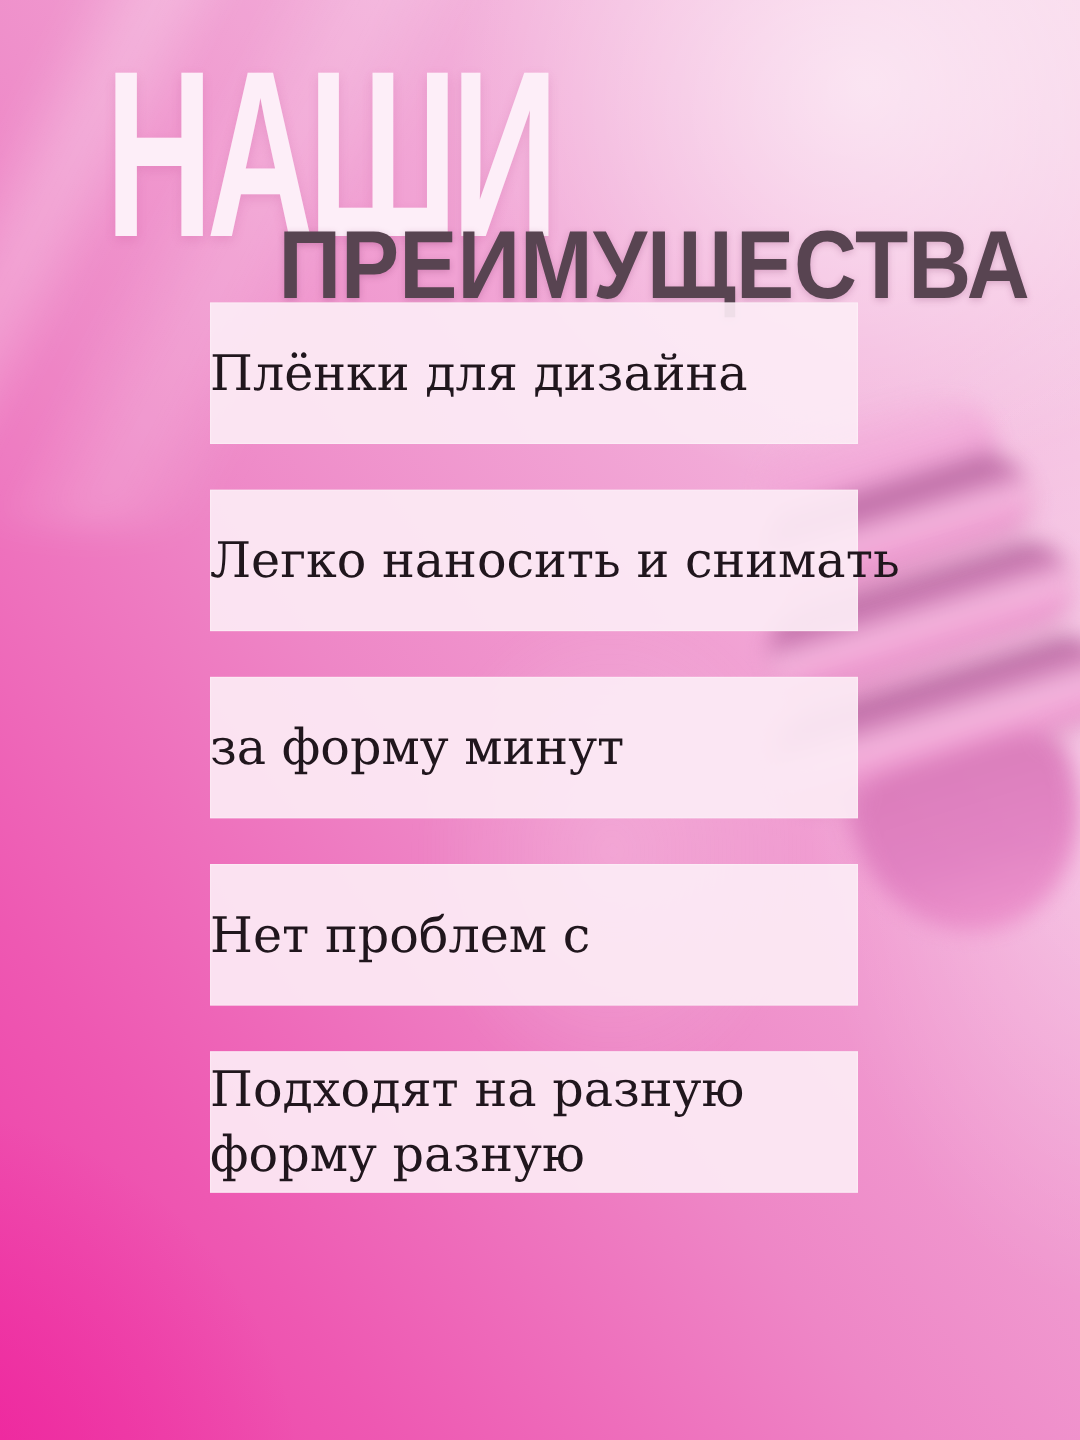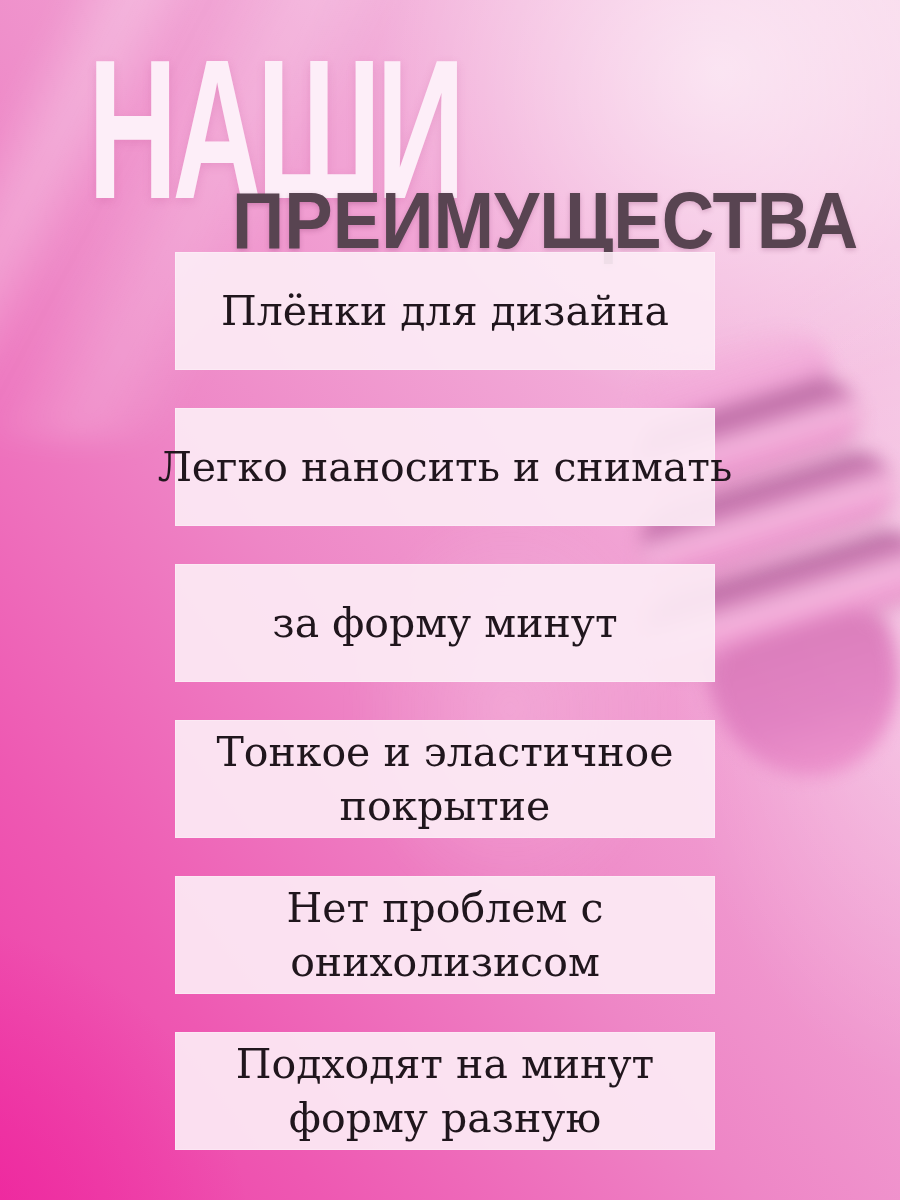--- a/index.html
+++ b/index.html
@@ -100,21 +100,21 @@
     display: flex;
     flex-direction: column;
     row-gap: 38px;
   }
   .benefit-bar {
     height: 118px;
     background: rgba(252,235,245,0.92);
     box-shadow: 0 0 0 1px rgba(255,255,255,0.25) inset;
     display: flex;
     flex-direction: column;
-    align-items: center;
+    align-items: flex-start;
     justify-content: center;
     text-align: center;
   }
   .benefit-line {
     font-family: "DejaVu Serif", "Liberation Serif", serif;
     font-size: 41px;
     line-height: 1.32;
     color: #20161d;
     white-space: nowrap;
   }
@@ -159,27 +159,22 @@
       <span class="benefit-line">Плёнки для дизайна</span>
     </div>
     <div class="benefit-bar">
       <span class="benefit-line">Легко наносить и снимать</span>
 
     </div>
     <div class="benefit-bar">
       <span class="benefit-line">за форму минут</span>
     </div>
     <div class="benefit-bar">
-      <span class="benefit-line">Тонкое и эластичное</span>
-      <span class="benefit-line">покрытие</span>
+      <span class="benefit-line">Нет проблем с</span>
     </div>
     <div class="benefit-bar">
-      <span class="benefit-line">Нет проблем с</span>
-      <span class="benefit-line">онихолизисом</span>
-    </div>
-    <div class="benefit-bar">
-      <span class="benefit-line">Подходят на минут</span>
+      <span class="benefit-line">Подходят на разную</span>
       <span class="benefit-line">форму разную</span>
     </div>
   </div>
 
 
 </div>
 
 </body></html>

